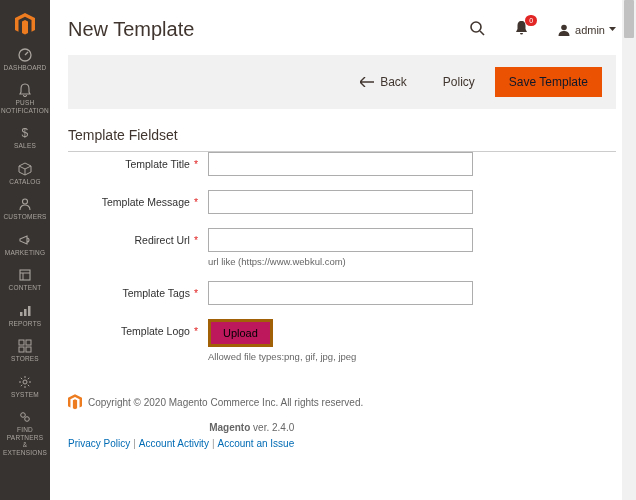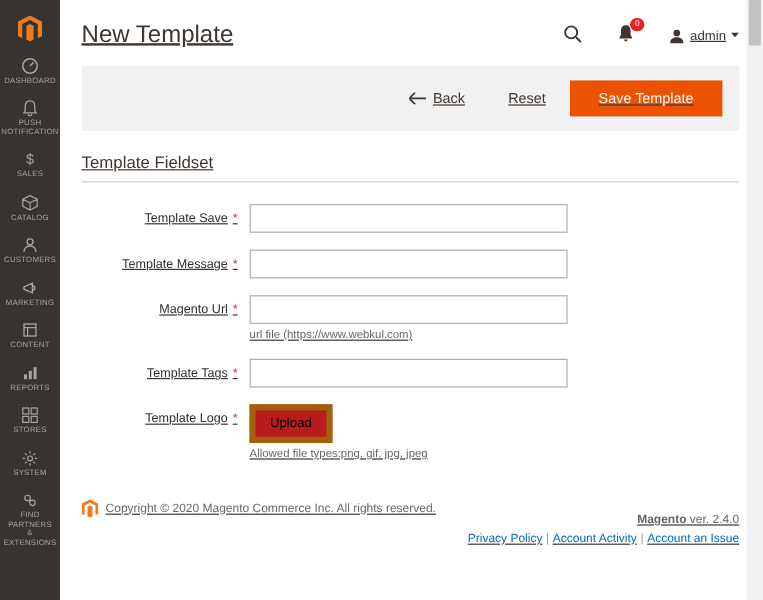--- a/index.html
+++ b/index.html
@@ -51,21 +51,20 @@
   .sidebar .nav-label { white-space: pre-line; }
 
   
   .main {
     position: absolute;
     left: 50px; top: 0;
     right: 0;
     height: 500px;
     background: #fff;
     overflow-y: auto;
-    text-decoration: underline;
   }
   .main-inner {
     padding: 18px 20px 0 18px;
   }
 
   
   .page-header {
     display: flex;
     justify-content: space-between;
     align-items: center;
@@ -124,34 +123,33 @@
   }
   .action-bar .reset {
     font-size: 12px;
     color: #41362f;
     cursor: pointer;
     padding: 6px 8px;
     margin-left: 8px;
   }
   .action-bar .save {
     background: #eb5202;
-    color: #ffffff;
+    color: #0f172a;
     font-size: 12px;
-    padding: 8px 24px;
+    padding: 8px 14px;
     border: none;
     cursor: pointer;
   }
 
   
   .fieldset-title {
     font-size: 14px;
     color: #41362f;
     padding-bottom: 8px;
     border-bottom: 1px solid #ccc;
-    margin-bottom: 18px;
   }
 
   .form-row {
     display: flex;
     align-items: flex-start;
     margin-bottom: 14px;
   }
   .form-label-col {
     width: 140px;
     text-align: right;
@@ -173,36 +171,37 @@
     border: 1px solid #adadad;
     padding: 2px 6px;
     font-size: 11px;
   }
   .hint {
     font-size: 9.5px;
     color: #666;
     margin-top: 4px;
   }
   .upload-btn {
-    background: #b91c1c;
-    border: 5px solid #a16207;
+    background: #be185d;
+    border: 3px solid #a16207;
     padding: 5px 12px;
     font-size: 11px;
     cursor: pointer;
   }
 
   
   .footer {
     padding: 12px 20px 14px 18px;
     display: flex;
     justify-content: space-between;
     align-items: flex-start;
     font-size: 10px;
     color: #666;
     margin-top: 20px;
+    flex-direction: column;
   }
   .footer-left {
     display: flex;
     align-items: center;
     gap: 6px;
   }
   .footer-right {
     text-align: right;
     line-height: 1.6;
     margin-top: 10px;
@@ -348,51 +347,51 @@
       </div>
     </div>
 
     <div class="action-bar">
       <span class="back">
         <svg width="14" height="10" viewBox="0 0 14 10">
             <path d="M5 0 L0 5 L5 10 M0 5 L14 5" fill="none" stroke="#41362f" stroke-width="1.4"></path>
           </svg>
         <span>Back</span>
       </span>
-      <span class="reset">Reset</span>
+      <span class="reset">Policy</span>
       <button class="save">Save Template</button>
     </div>
 
     <div class="fieldset-title">Template Fieldset</div>
 
     <div class="form-row">
       <div class="form-label-col">
-        <span>Template Save</span><span class="req">*</span>
+        <span>Template Title</span><span class="req">*</span>
       </div>
       <div class="form-field-col">
         <input type="text" style="">
       </div>
     </div>
 
     <div class="form-row">
       <div class="form-label-col">
         <span>Template Message</span><span class="req">*</span>
       </div>
       <div class="form-field-col">
         <input type="text" style="">
       </div>
     </div>
 
     <div class="form-row">
       <div class="form-label-col">
-        <span>Magento Url</span><span class="req">*</span>
+        <span>Redirect Url</span><span class="req">*</span>
       </div>
       <div class="form-field-col">
         <input type="text" style="">
-        <div class="hint">url file (https://www.webkul.com)</div>
+        <div class="hint">url like (https://www.webkul.com)</div>
       </div>
     </div>
 
     <div class="form-row">
       <div class="form-label-col">
         <span>Template Tags</span><span class="req">*</span>
       </div>
       <div class="form-field-col">
         <input type="text" style="">
       </div>

